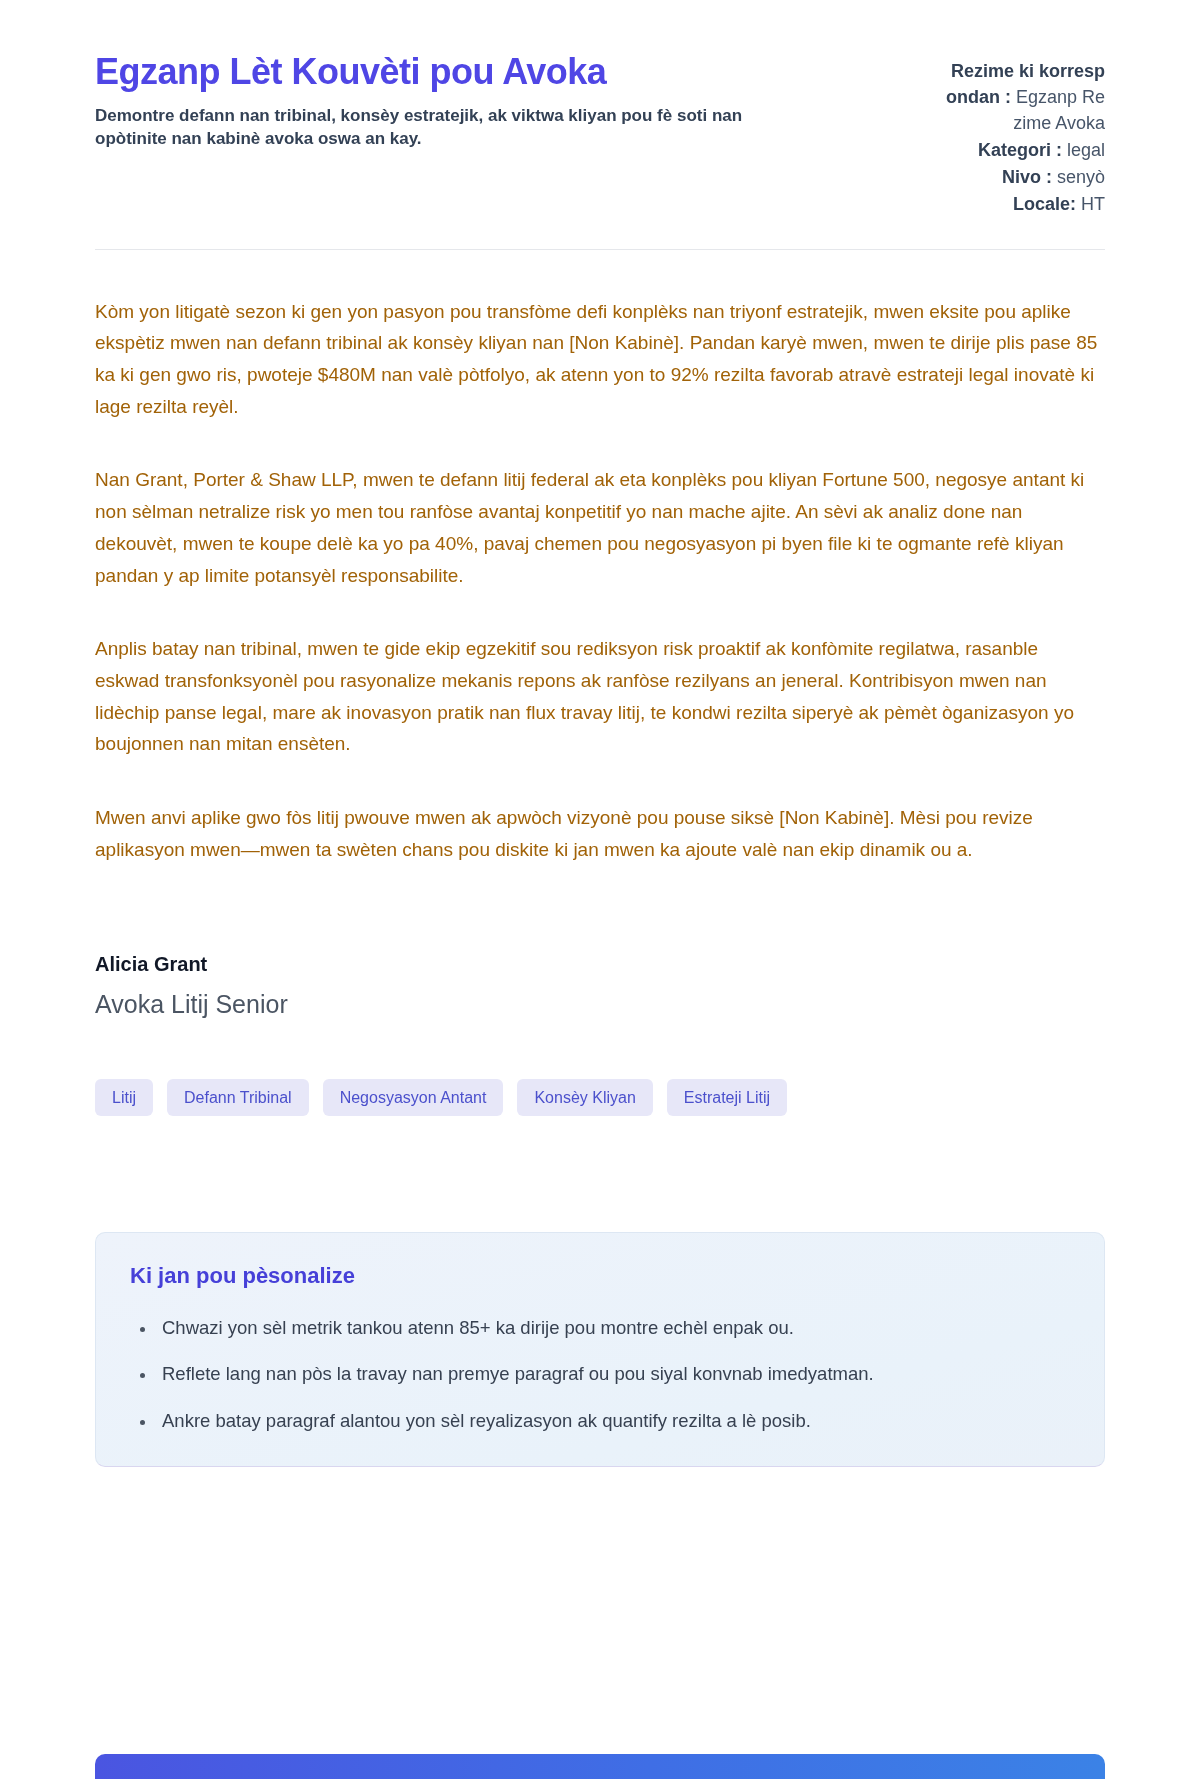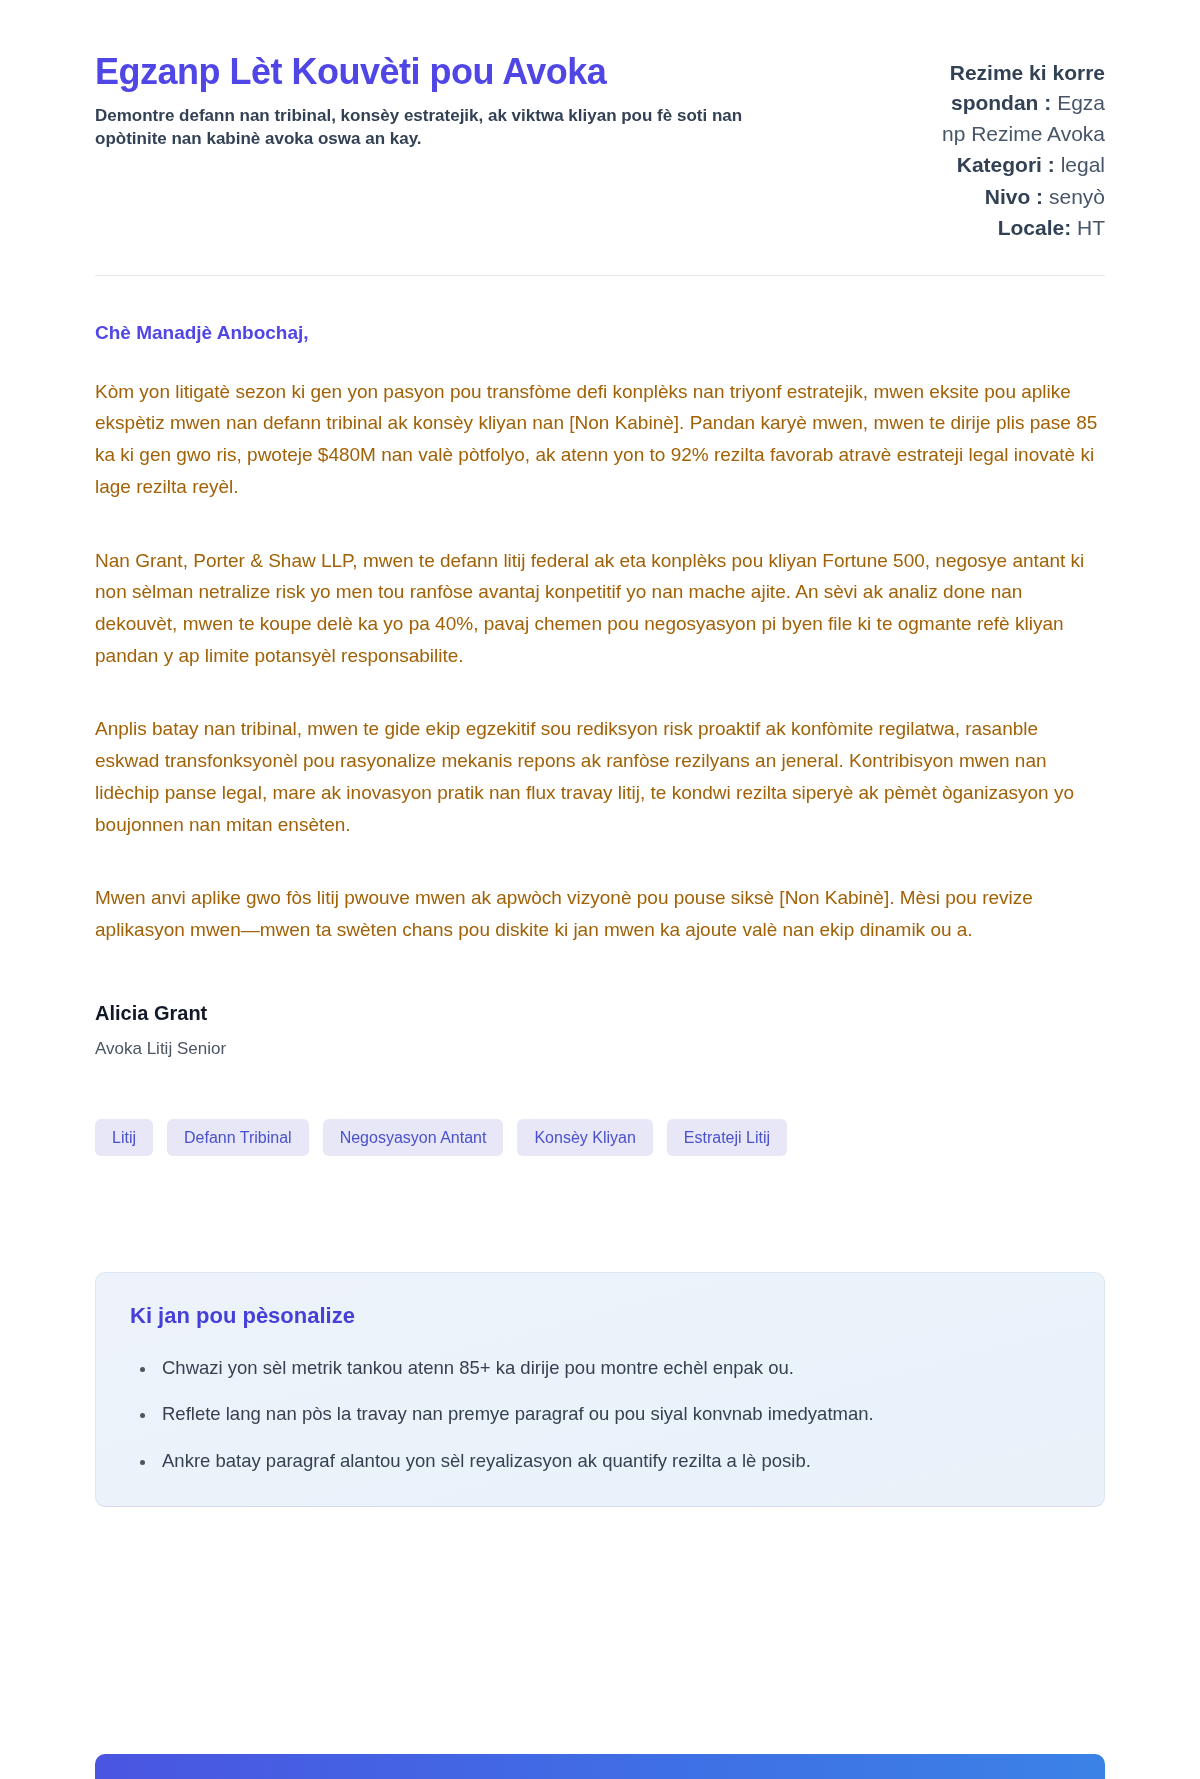--- a/index.html
+++ b/index.html
@@ -31,21 +31,21 @@
     font-size: 17px;
     font-weight: 700;
     color: #334155;
     line-height: 1.4;
     max-width: 680px;
   }
   .meta {
     width: 165px;
     flex: 0 0 165px;
     text-align: right;
-    font-size: 21px;
+    font-size: 18px;
     line-height: 1.45;
     color: #475569;
     word-break: break-all;
     padding-top: 6px;
   }
   .meta .meta-row { margin-bottom: 1px; }
   .meta b { color: #334155; font-weight: 700; }
 
   .divider {
     border: none;
@@ -60,23 +60,23 @@
     font-weight: 700;
     font-size: 19px;
     margin: 0 0 32px 0;
   }
   .letter p.body {
     font-size: 19px;
     line-height: 1.67;
     color: #a16207;
     margin: 0 0 42px 0;
   }
-  .signature { margin-top: 56px; }
+  .signature { margin-top: 87px; }
   .sig-name { margin: 0; font-size: 20px; font-weight: 700; color: #111827; }
-  .sig-role { margin: 14px 0 0 0; font-size: 17px; color: #4b5563; }
+  .sig-role { margin: 14px 0 0 0; font-size: 25px; color: #4b5563; }
 
   
   .tags { margin-top: 60px; display: flex; flex-wrap: wrap; gap: 14px; align-items: center; }
   .tag {
     display: inline-block;
     background: #e7e7f8;
     color: #4b50cc;
     font-size: 16px;
     padding: 9px 17px;
     border-radius: 6px;
@@ -136,21 +136,20 @@
         <div class="meta-row"><b>Rezime ki korrespondan :</b> <span>Egzanp Rezime Avoka</span></div>
         <div class="meta-row"><b>Kategori :</b> <span>legal</span></div>
         <div class="meta-row"><b>Nivo :</b> <span>senyò</span></div>
         <div class="meta-row"><b>Locale:</b> <span>HT</span></div>
       </aside>
     </header>
 
     <hr class="divider">
 
     <section class="letter">
-      <p class="greeting">Chè Manadjè Anbochaj,</p>
 
       <div>
 
           <p class="body">Kòm yon litigatè sezon ki gen yon pasyon pou transfòme defi konplèks nan triyonf estratejik, mwen eksite pou aplike ekspètiz mwen nan defann tribinal ak konsèy kliyan nan [Non Kabinè]. Pandan karyè mwen, mwen te dirije plis pase 85 ka ki gen gwo ris, pwoteje $480M nan valè pòtfolyo, ak atenn yon to 92% rezilta favorab atravè estrateji legal inovatè ki lage rezilta reyèl.</p>
 
           <p class="body">Nan Grant, Porter &amp; Shaw LLP, mwen te defann litij federal ak eta konplèks pou kliyan Fortune 500, negosye antant ki non sèlman netralize risk yo men tou ranfòse avantaj konpetitif yo nan mache ajite. An sèvi ak analiz done nan dekouvèt, mwen te koupe delè ka yo pa 40%, pavaj chemen pou negosyasyon pi byen file ki te ogmante refè kliyan pandan y ap limite potansyèl responsabilite.</p>
 
           <p class="body">Anplis batay nan tribinal, mwen te gide ekip egzekitif sou rediksyon risk proaktif ak konfòmite regilatwa, rasanble eskwad transfonksyonèl pou rasyonalize mekanis repons ak ranfòse rezilyans an jeneral. Kontribisyon mwen nan lidèchip panse legal, mare ak inovasyon pratik nan flux travay litij, te kondwi rezilta siperyè ak pèmèt òganizasyon yo boujonnen nan mitan ensèten.</p>
 
           <p class="body">Mwen anvi aplike gwo fòs litij pwouve mwen ak apwòch vizyonè pou pouse siksè [Non Kabinè]. Mèsi pou revize aplikasyon mwen—mwen ta swèten chans pou diskite ki jan mwen ka ajoute valè nan ekip dinamik ou a.</p>

